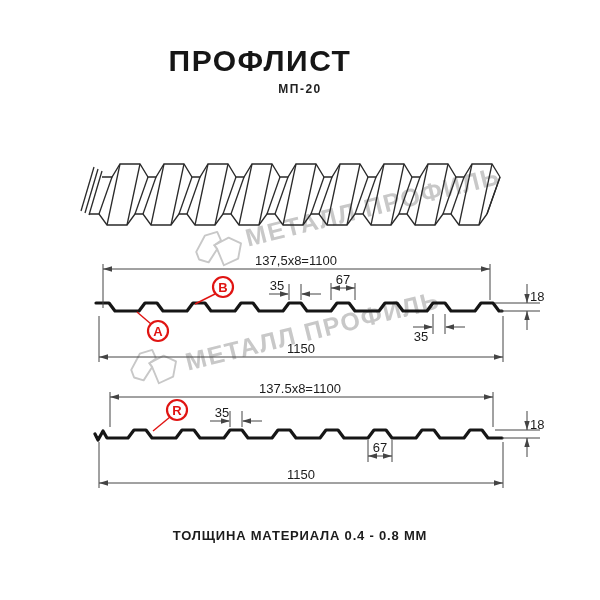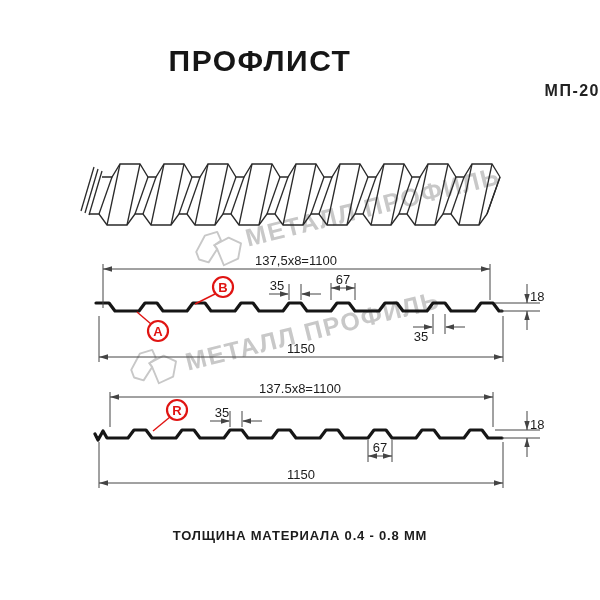--- a/index.html
+++ b/index.html
@@ -1,21 +1,21 @@
 <!DOCTYPE html>
 <html><head>
 <meta charset="utf-8">
 <style>
   html,body{margin:0;padding:0;background:#ffffff;}
   #page{position:relative;width:600px;height:600px;background:#fff;overflow:hidden;
         font-family:"Liberation Sans",sans-serif;}
   .abs{position:absolute;}
   #title{top:44px;left:0;width:520px;text-align:center;font-size:30px;font-weight:800;
          letter-spacing:1.5px;color:#161616;}
-  #subtitle{top:82px;left:0;width:600px;text-align:right;font-size:16px;font-weight:600;
+  #subtitle{top:82px;left:0;width:600px;text-align:center;font-size:12px;font-weight:600;
             letter-spacing:1.5px;color:#222;}
   #footer{top:528px;left:0;width:600px;text-align:center;font-size:13px;font-weight:600;
           letter-spacing:0.8px;color:#1c1c1c;}
   .wm-text{color:#c8c8c8;font-weight:700;font-size:25px;letter-spacing:1.5px;white-space:nowrap;
            transform:rotate(-14deg);transform-origin:left center;line-height:25px;}
   svg{position:absolute;left:0;}
   text.dim{font-family:"Liberation Sans",sans-serif;font-size:13px;fill:#1c1c1c;}
   text.mk{font-family:"Liberation Sans",sans-serif;font-size:13px;font-weight:bold;}
   .lineart{stroke:#2a2a2a;stroke-width:1.3;fill:none;}
   .profile{stroke:#161616;stroke-width:3.2;fill:none;stroke-linejoin:round;stroke-linecap:round;}

